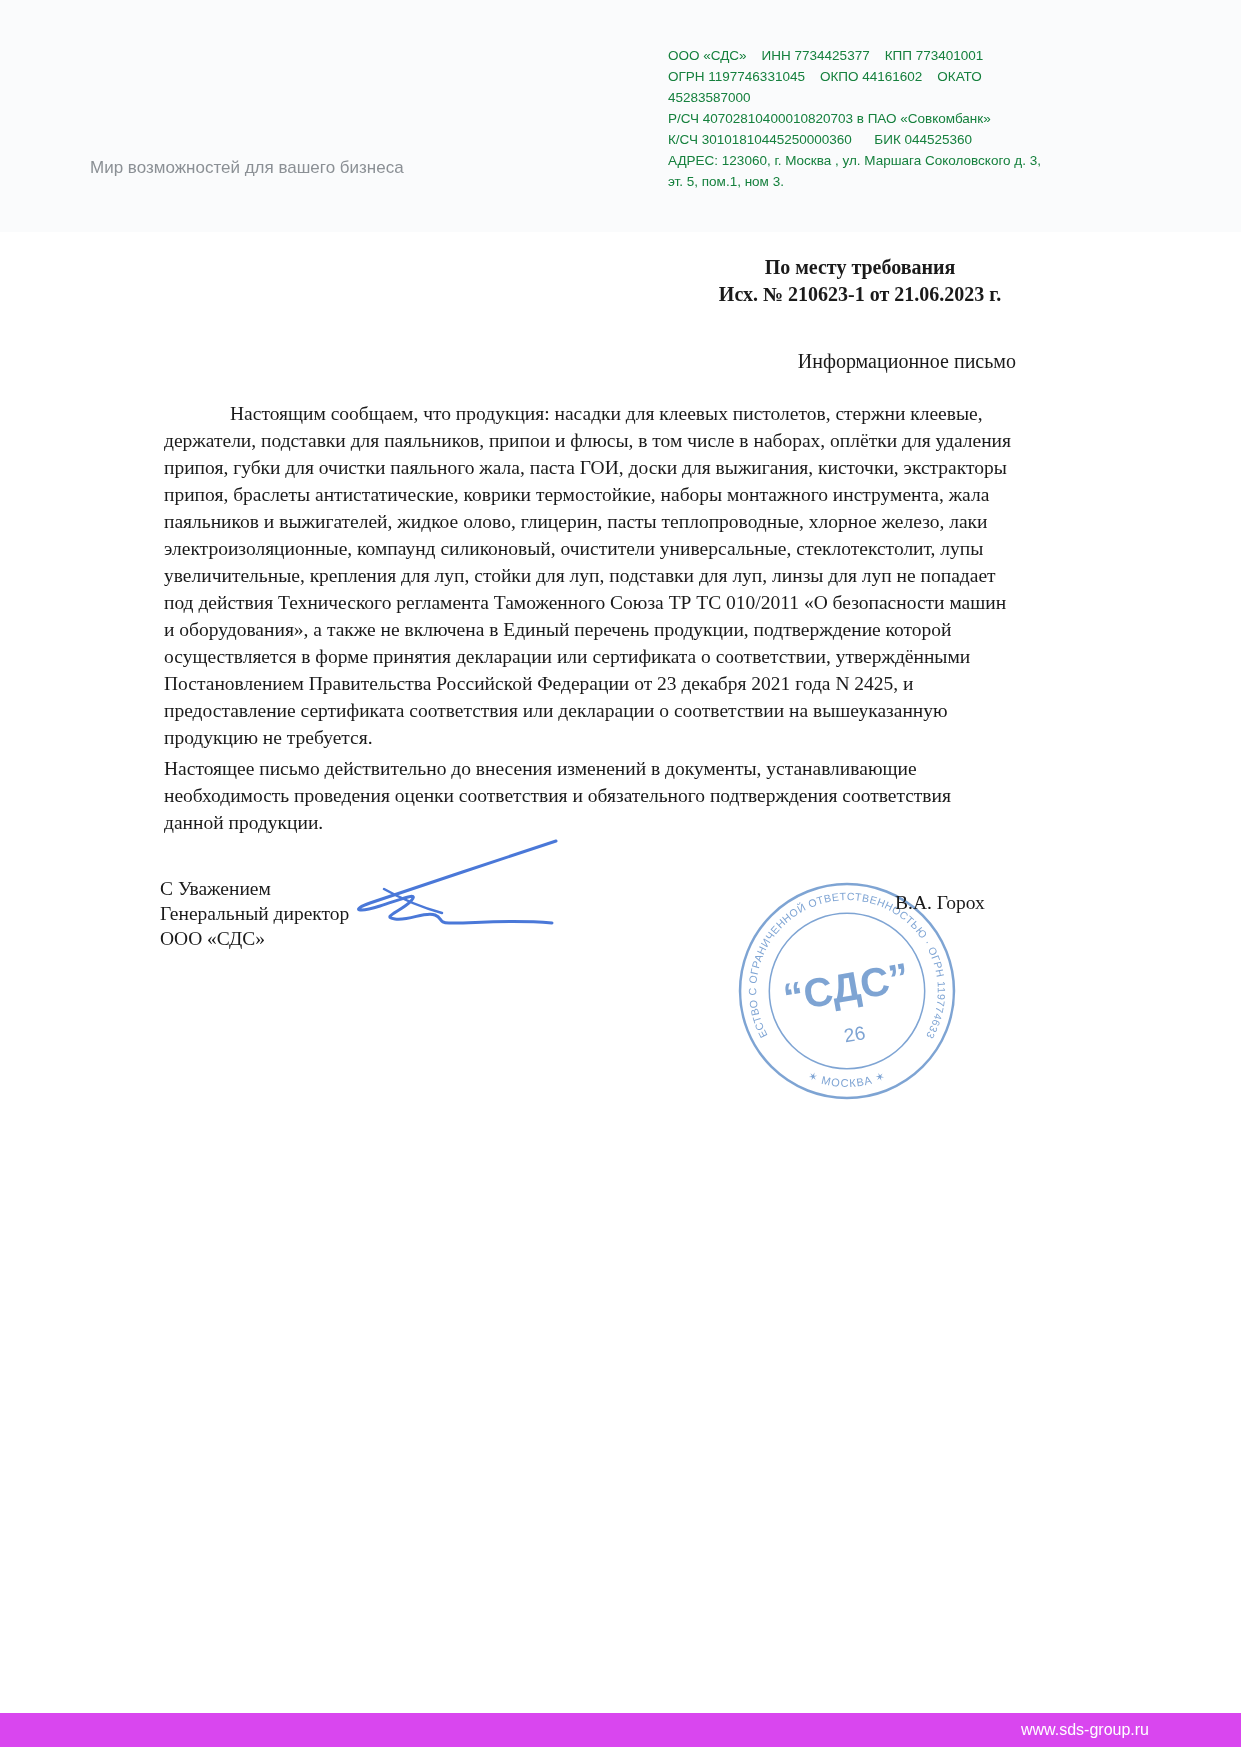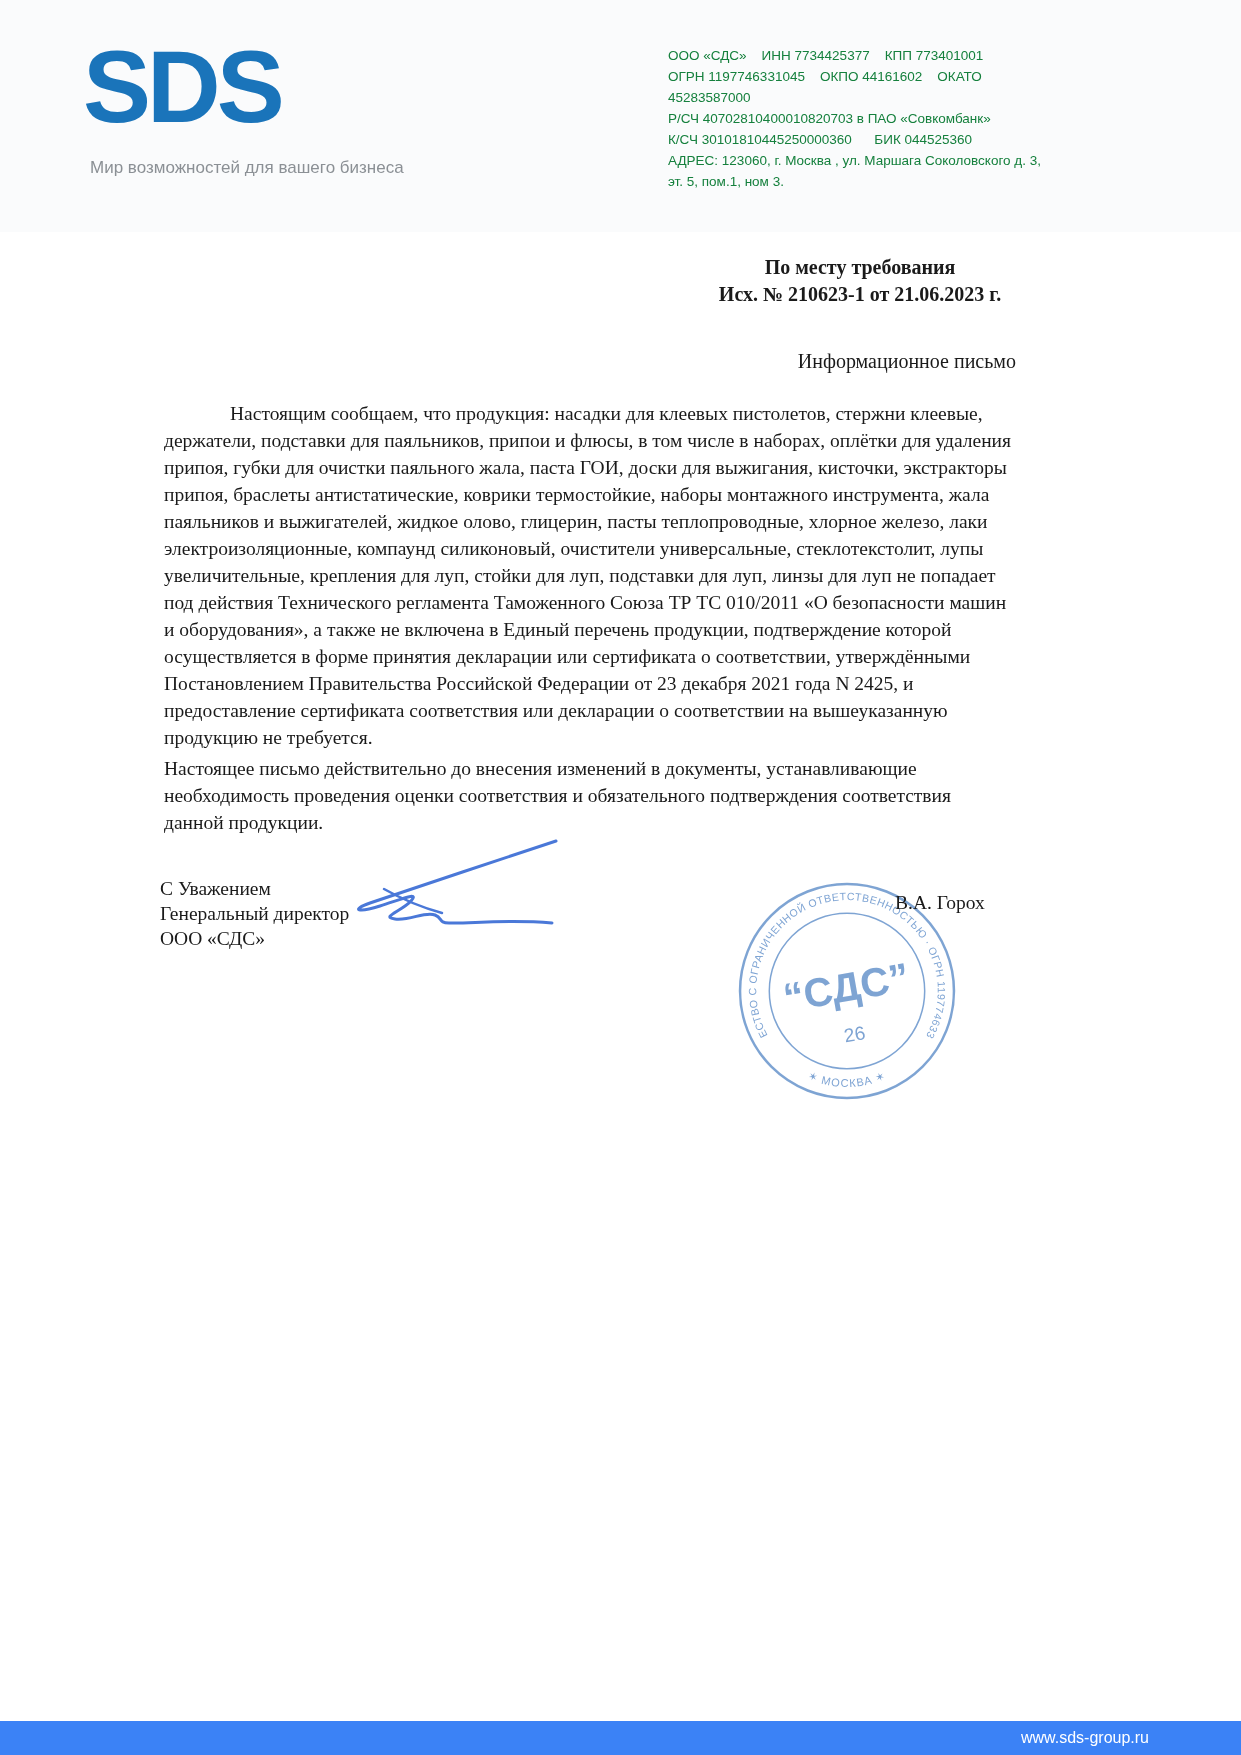--- a/index.html
+++ b/index.html
@@ -57,37 +57,36 @@
     font-size:19.5px;
   }
   .signature-svg {
     position:absolute; left:322px; top:833px;
   }
   .stamp {
     position:absolute; left:736px; top:880px; width:222px; height:222px;
     opacity:0.8;
   }
   .footer-bar {
-    position:absolute; left:0; bottom:0; width:1241px; height:34px;
-    background:#3b82f6;
+    position:absolute; left:0; bottom:8px; width:1241px; height:34px;
+    background:#d946ef;
     font-family:"Liberation Sans", sans-serif;
     padding-left:38px;
   }
   .footer-url {
     position:absolute; right:92px; top:0; line-height:34px;
     color:#ffffff; font-size:16px;
   }
 </style>
 </head>
 <body>
 
 <div class="page">
 
   <div class="header-band">
-    <div class="logo">SDS</div>
     <div class="tagline">Мир возможностей для вашего бизнеса</div>
     <div class="hdr-details">
       <div class="hdr-line">ООО «СДС»    ИНН 7734425377    КПП 773401001</div>
       <div class="hdr-line">ОГРН 1197746331045    ОКПО 44161602    ОКАТО 45283587000</div>
       <div class="hdr-line">Р/СЧ 40702810400010820703 в ПАО «Совкомбанк»</div>
       <div class="hdr-line">К/СЧ 30101810445250000360      БИК 044525360</div>
       <div class="hdr-line">АДРЕС: 123060, г. Москва , ул. Маршага Соколовского д. 3,</div>
       <div class="hdr-line">эт. 5, пом.1, ном 3.</div>
     </div>
   </div>

